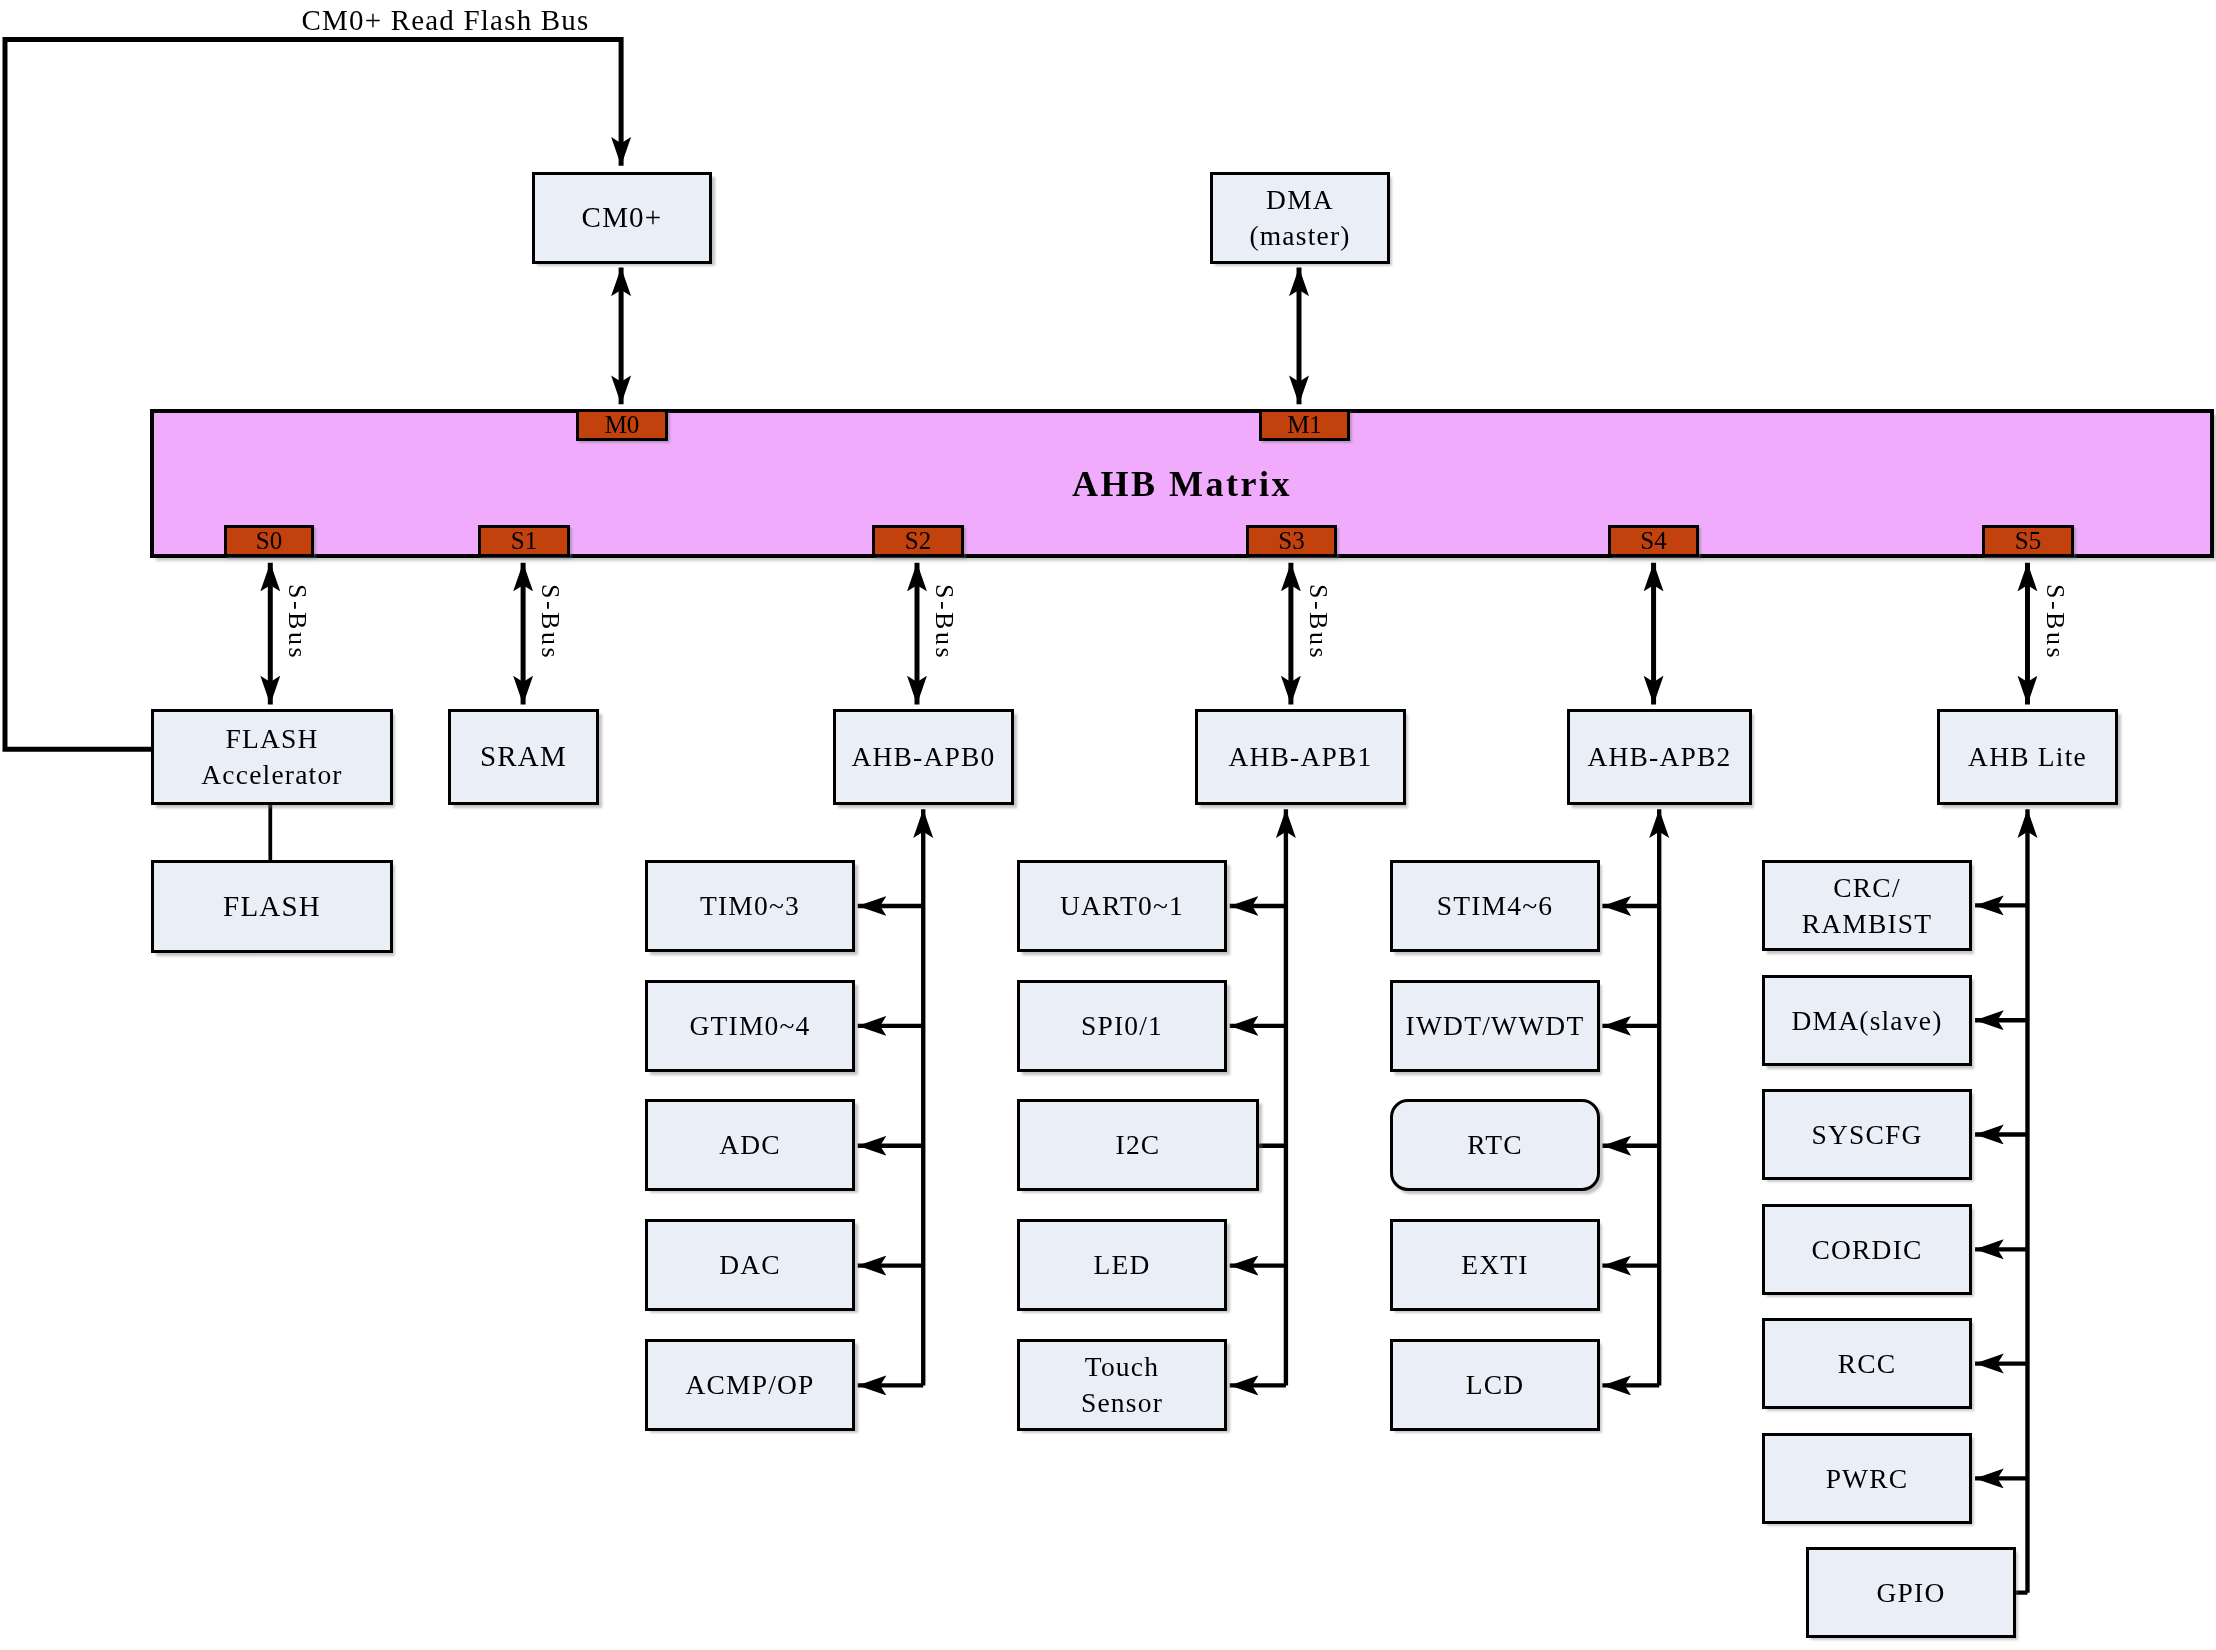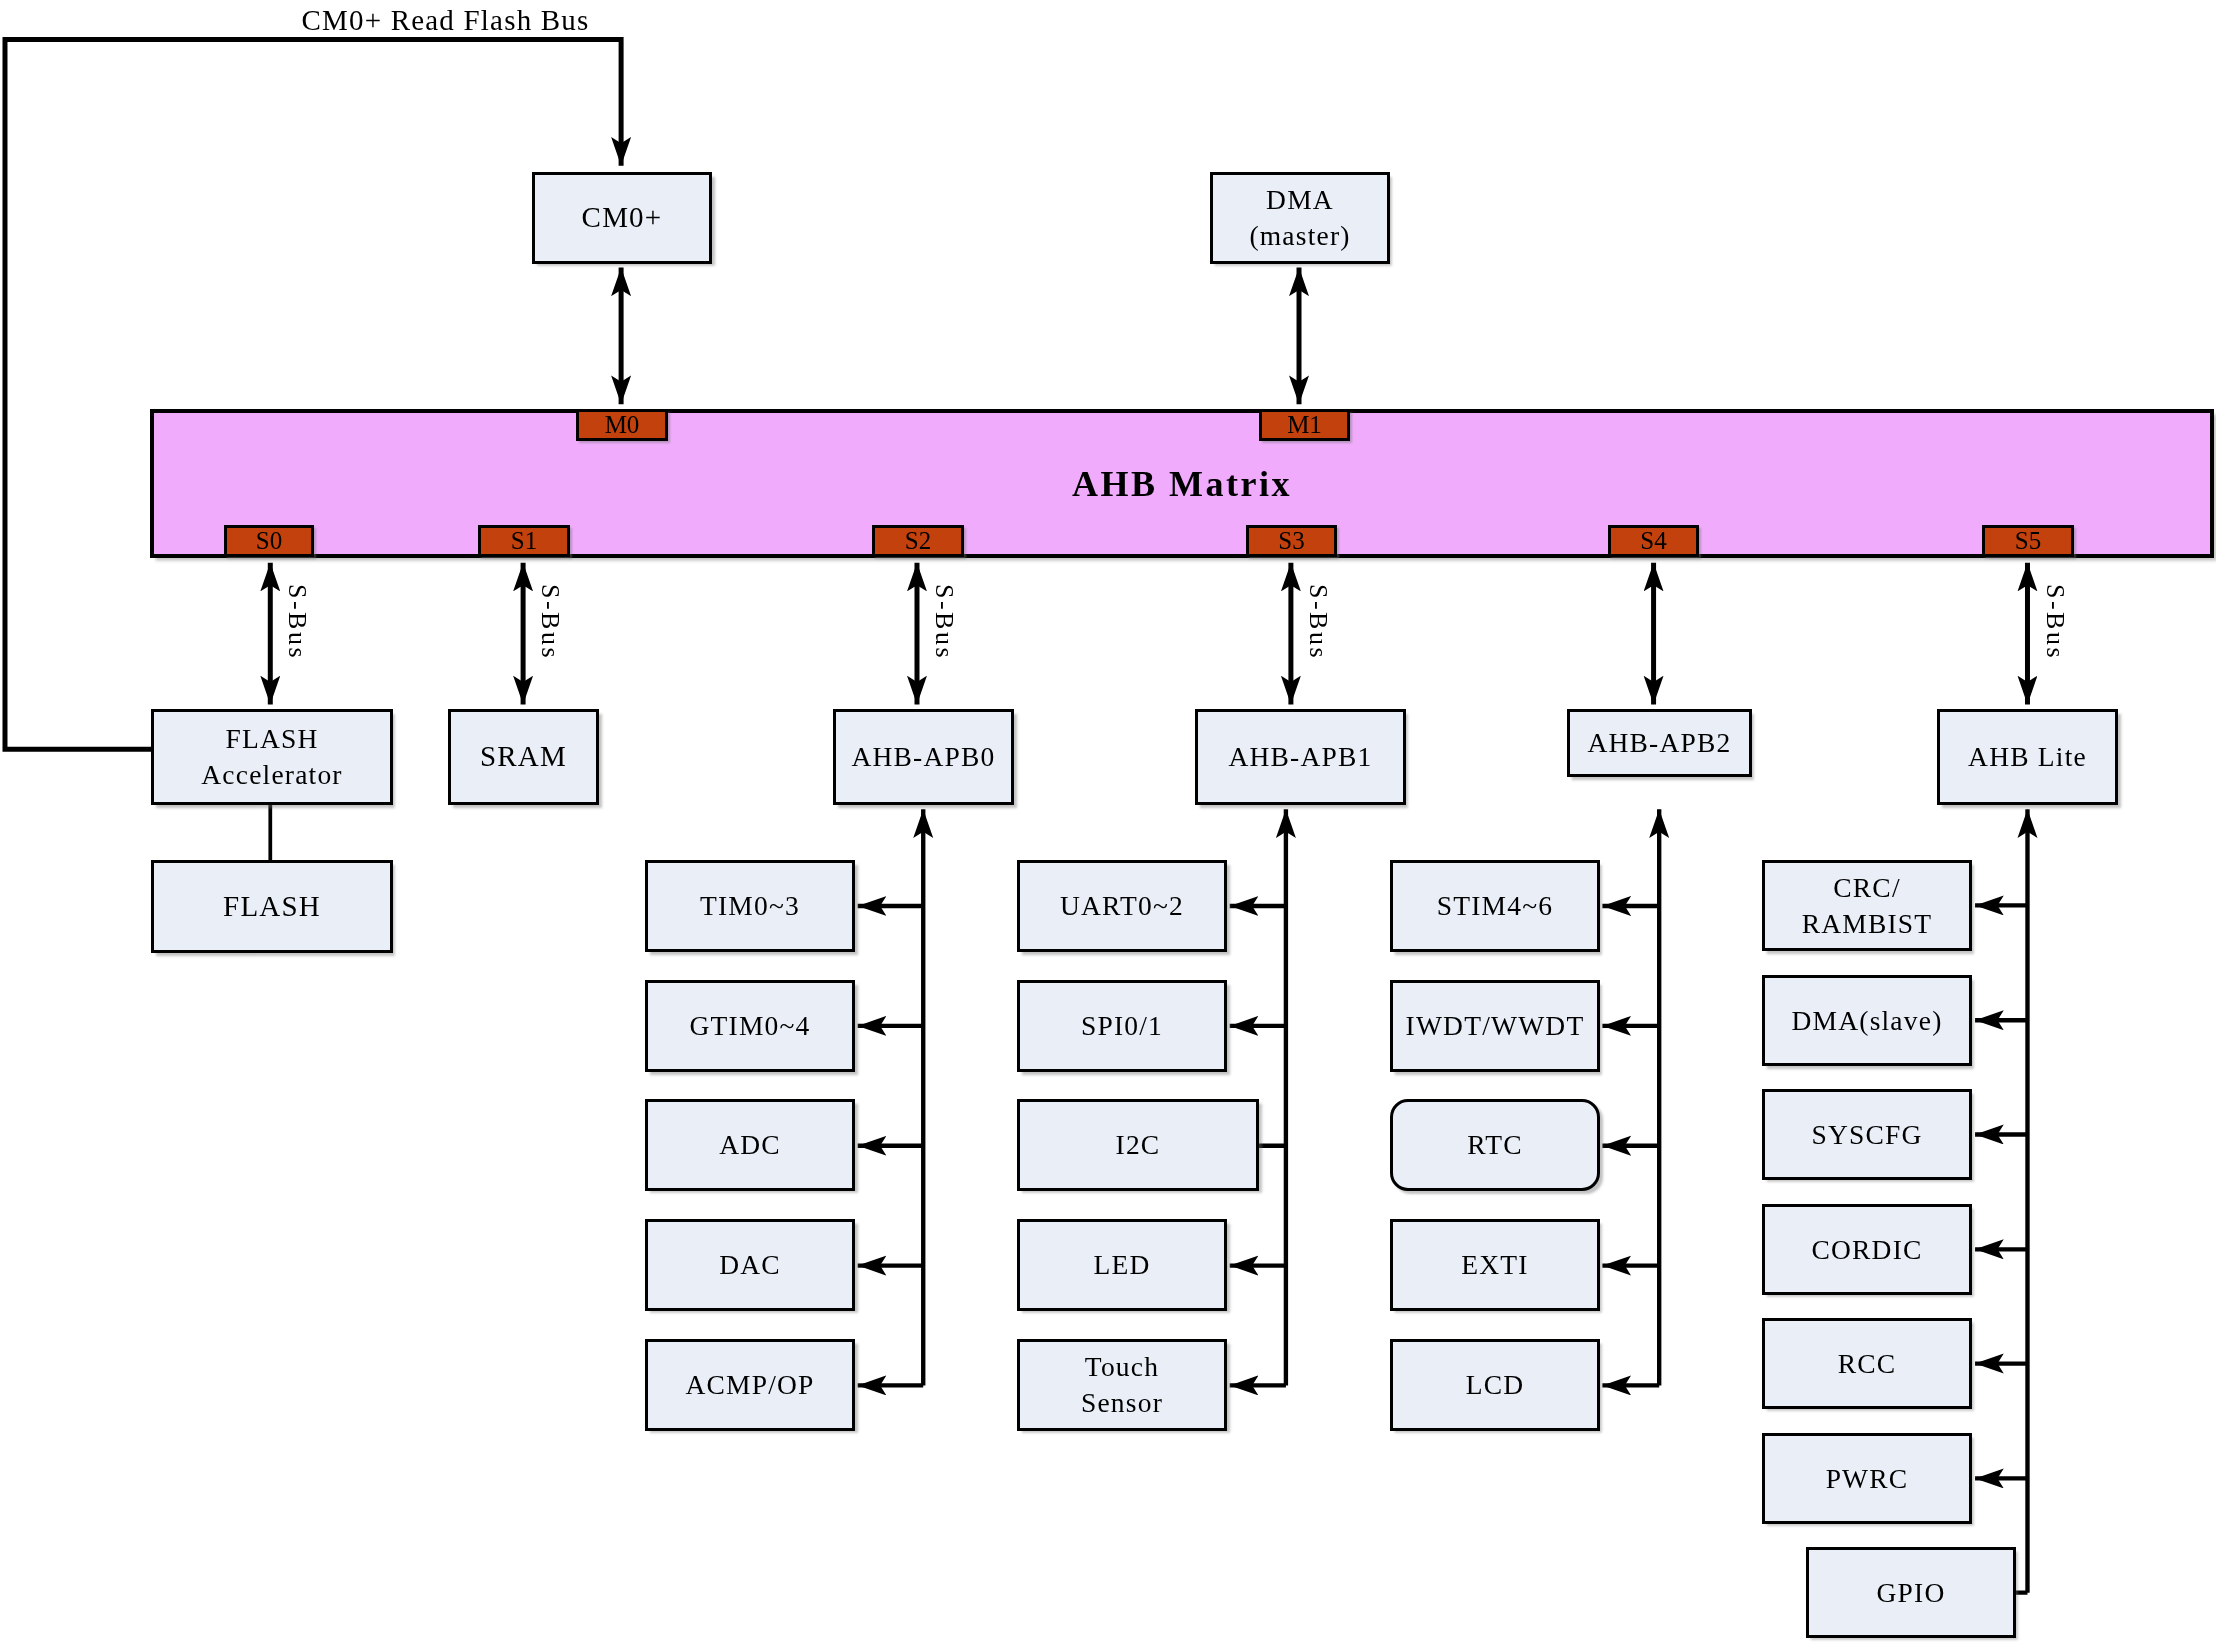--- a/index.html
+++ b/index.html
@@ -119,21 +119,21 @@
   <div class="sbus" style="left:1303px;top:584px;">S-Bus</div>
   <div class="sbus" style="left:2040px;top:584px;">S-Bus</div>
 
   <div class="box small" style="left:151px;top:709px;width:242px;height:96px;">
     <span>FLASH</span>
     <span>Accelerator</span>
   </div>
   <div class="box" style="left:448px;top:709px;width:151px;height:96px;">SRAM</div>
   <div class="box small" style="left:833px;top:709px;width:181px;height:96px;">AHB-APB0</div>
   <div class="box small" style="left:1195px;top:709px;width:211px;height:96px;">AHB-APB1</div>
-  <div class="box small" style="left:1567px;top:709px;width:185px;height:68px;text-align:right;">AHB-APB2</div>
+  <div class="box small" style="left:1567px;top:709px;width:185px;height:96px;text-align:right;">AHB-APB2</div>
   <div class="box small" style="left:1937px;top:709px;width:181px;height:96px;">AHB Lite</div>
 
   <div class="box" style="left:151px;top:860px;width:242px;height:93px;">FLASH</div>
 
   <div class="box small" style="left:645px;top:860px;width:210px;height:92px;">
     <span>TIM0~3</span>
     </div>
   <div class="box small" style="left:645px;top:980px;width:210px;height:92px;">
     <span>GTIM0~4</span>
     </div>
@@ -141,21 +141,21 @@
     <span>ADC</span>
     </div>
   <div class="box small" style="left:645px;top:1219px;width:210px;height:92px;">
     <span>DAC</span>
     </div>
   <div class="box small" style="left:645px;top:1339px;width:210px;height:92px;">
     <span>ACMP/OP</span>
     </div>
 
   <div class="box small" style="left:1017px;top:860px;width:210px;height:92px;">
-    <span>UART0~2</span>
+    <span>UART0~1</span>
     </div>
   <div class="box small" style="left:1017px;top:980px;width:210px;height:92px;">
     <span>SPI0/1</span>
     </div>
   <div class="box small" style="left:1017px;top:1099px;width:242px;height:92px;">
     <span>I2C</span>
     </div>
   <div class="box small" style="left:1017px;top:1219px;width:210px;height:92px;">
     <span>LED</span>
     </div>

